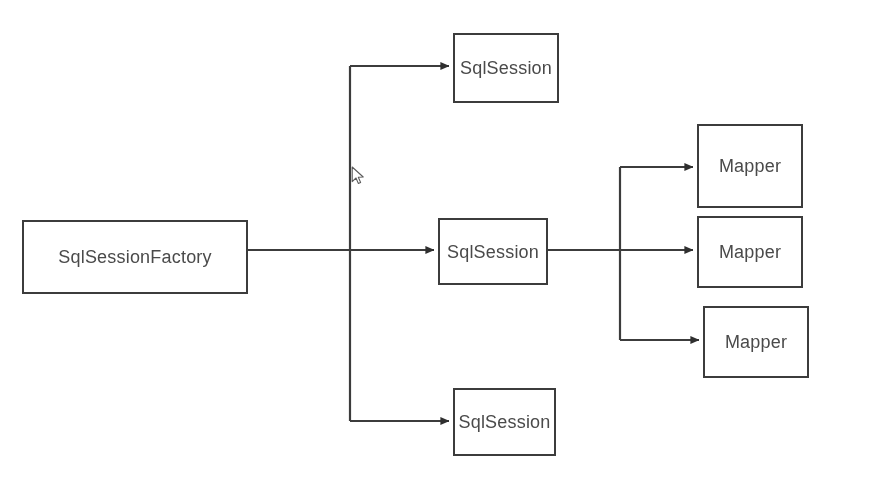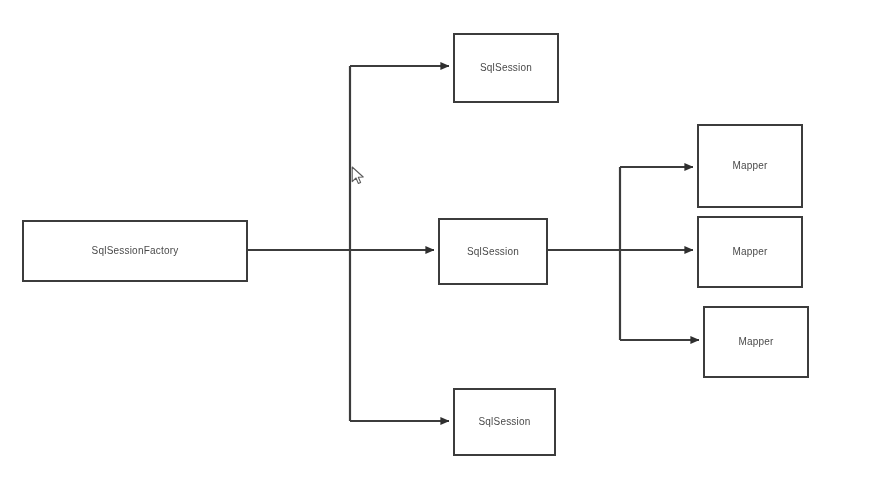--- a/index.html
+++ b/index.html
@@ -34,21 +34,21 @@
     align-items: center;
     justify-content: center;
     color: #4a4a4a;
     font-size: 13px;
     letter-spacing: 0.2px;
     white-space: nowrap;
     z-index: 2;
   }
   .node-label {
     color: #4a4a4a;
-    font-size: 10px;
+    font-size: 18px;
     line-height: 1;
   }
   #cursor {
     position: absolute;
     z-index: 5;
     pointer-events: none;
   }
 </style>
 </head>
 <body>
@@ -79,21 +79,21 @@
       <path d="M620,167 L620,340"></path>
 
       <path d="M620,167 L693,167" marker-end="url(#arrowhead)"></path>
 
       <path d="M620,250 L693,250" marker-end="url(#arrowhead)"></path>
 
       <path d="M620,340 L699,340" marker-end="url(#arrowhead)"></path>
     </g>
   </svg>
 
-  <div class="node" style="left:22px; top:220px; width:226px; height:62px;">
+  <div class="node" style="left:22px; top:220px; width:226px; height:74px;">
     <span class="node-label">SqlSessionFactory</span>
   </div>
 
   <div class="node" style="left:453px; top:33px; width:106px; height:70px;">
     <span class="node-label">SqlSession</span>
   </div>
 
   <div class="node" style="left:438px; top:218px; width:110px; height:67px;">
     <span class="node-label">SqlSession</span>
   </div>

